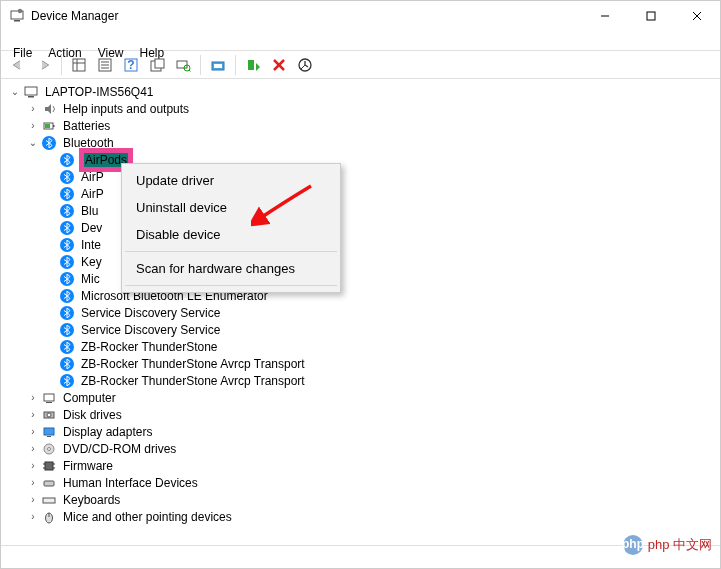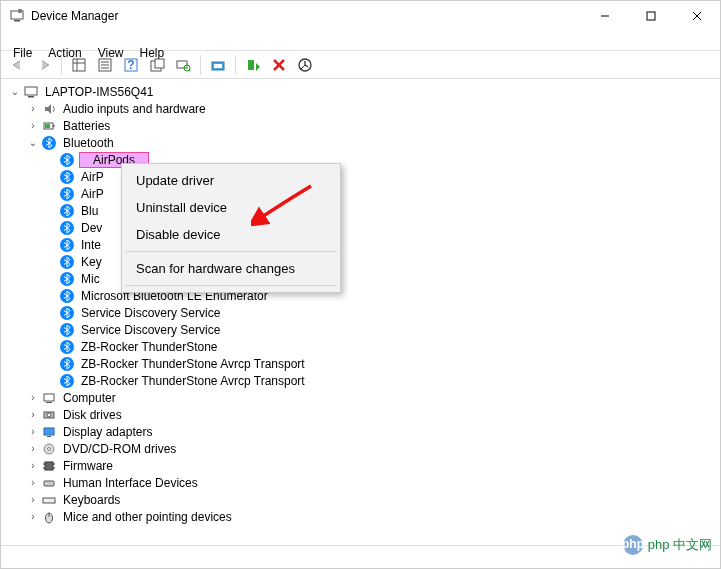--- a/index.html
+++ b/index.html
@@ -12,31 +12,31 @@
   .menubar { height:20px; display:flex; align-items:center; padding:0 4px; border-bottom:1px solid #e0e0e0; }
   .menu-item { padding:2px 8px;margin-top:24px; }
   .toolbar { height:28px; display:flex; align-items:center; border-bottom:1px solid #e0e0e0; padding:0 4px; gap:0; }
   .tool-btn { width:24px; height:24px; display:flex; align-items:center; justify-content:center; margin:0 1px; border:1px solid transparent; }
   .tool-sep { width:1px; height:20px; background:#ddd; margin:0 4px; }
   .tree { padding:4px 2px; overflow:auto; height:calc(100% - 100px); background:#fff; position:relative; }
   .tree-row { display:flex; align-items:center; height:17px; white-space:nowrap; }
   .expander { width:16px; height:16px; display:flex; align-items:center; justify-content:center; cursor:pointer; font-size:10px; color:#555; }
   .node-icon { width:16px; height:16px; margin-right:4px; display:inline-flex; align-items:center; justify-content:center; }
   .label { padding:0 2px; }
-  .label.sel { background:#f0abfc; border:1px solid #ec4899; padding:0 13px; }
+  .label.sel { background:#0f766e; border:5px solid #ec4899; padding:0 1px; }
   .ind0 { padding-left:4px; }
   .ind1 { padding-left:22px; }
   .ind2 { padding-left:40px; }
   .context-menu { position:absolute; left:120px; top:162px; width:220px; background:#f2f2f2; border:1px solid #ccc; box-shadow:3px 3px 6px rgba(0,0,0,.25); padding:3px 2px; z-index:50; }
   .ctx-item { padding:6px 12px; font-size:13px; }
   .ctx-sep { height:1px; background:#d6d6d6; margin:3px 1px; }
   .ctx-item.bold { font-weight:600; }
   .arrow { position:absolute; left:250px; top:180px; z-index:60; pointer-events:none; }
   .watermark { position:absolute; right:8px; bottom:12px; display:flex; align-items:center; gap:4px; opacity:.95; z-index:30; }
-  .watermark-text { font-size:13px; color:#15803d; }
+  .watermark-text { font-size:13px; color:#b91c1c; }
   .bt-badge { background:#0a84ff; border-radius:50%; width:14px; height:14px; display:flex; align-items:center; justify-content:center; }
   .statusbar-top { height:1px; background:#e0e0e0; position:absolute; bottom:22px; left:0; right:0; }
 </style>
 </head>
 <body>
 
 <div class="titlebar">
   <span class="app-icon">
     <svg width="16" height="16" viewBox="0 0 16 16">
         <rect x="2" y="3" width="12" height="8" fill="#fff" stroke="#555"></rect>
@@ -163,21 +163,21 @@
   </div>
 
   <div class="tree-row ind1">
     <span class="expander">›</span>
     <span class="node-icon">
         <svg width="14" height="14">
           <path d="M3 5 L6 5 L9 2 L9 12 L6 9 L3 9 Z" fill="#777"></path>
           <path d="M11 4 Q14 7 11 10" fill="none" stroke="#777"></path>
         </svg>
       </span>
-    <span class="label">Audio inputs and hardware</span>
+    <span class="label">Help inputs and outputs</span>
   </div>
 
   <div class="tree-row ind1">
     <span class="expander">›</span>
     <span class="node-icon">
         <svg width="14" height="14">
           <rect x="2" y="4" width="9" height="6" fill="#fff" stroke="#555"></rect>
           <rect x="11" y="6" width="1.5" height="2" fill="#555"></rect>
           <rect x="3" y="5" width="5" height="4" fill="#4a4"></rect>
         </svg>

